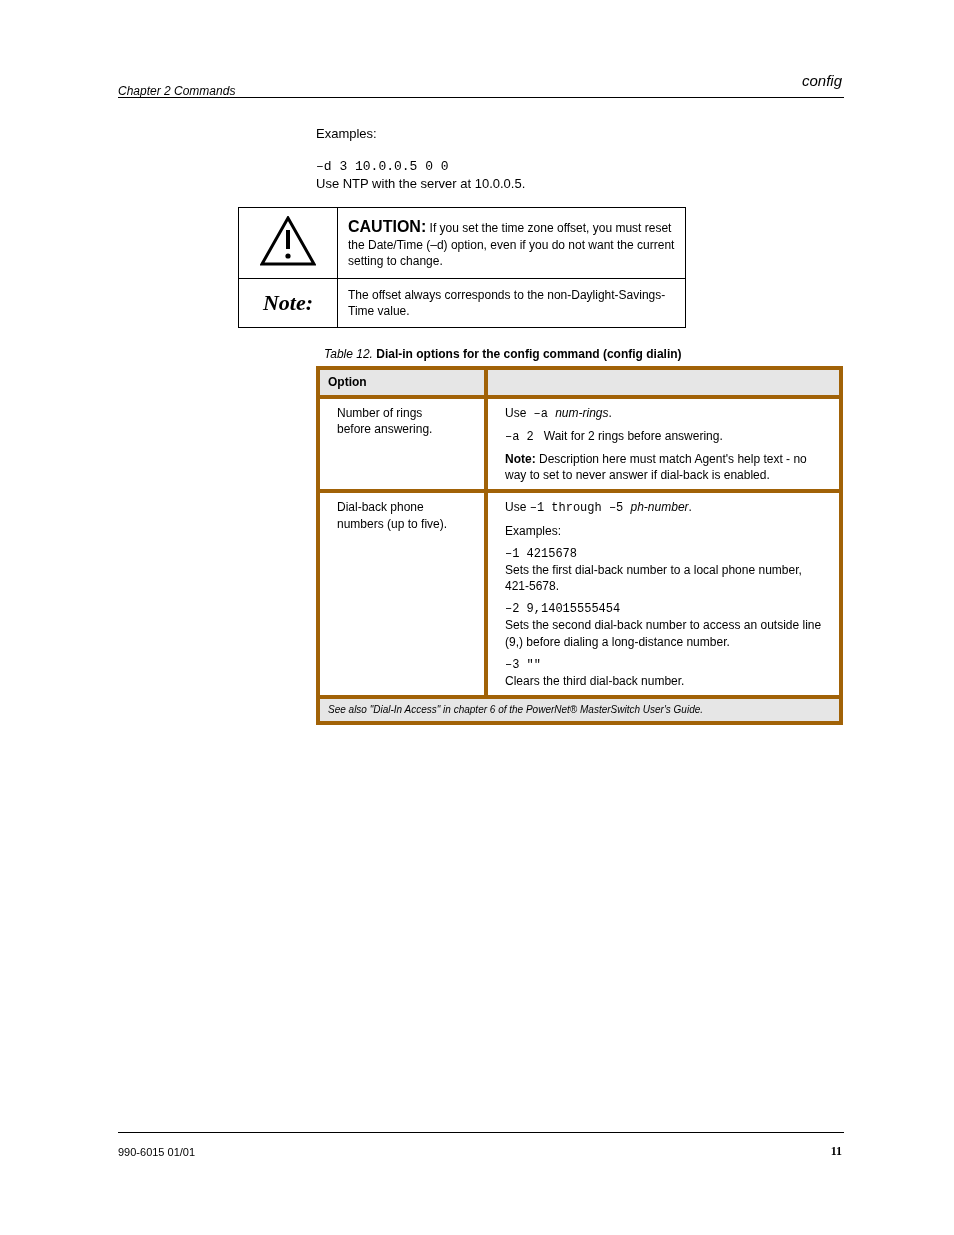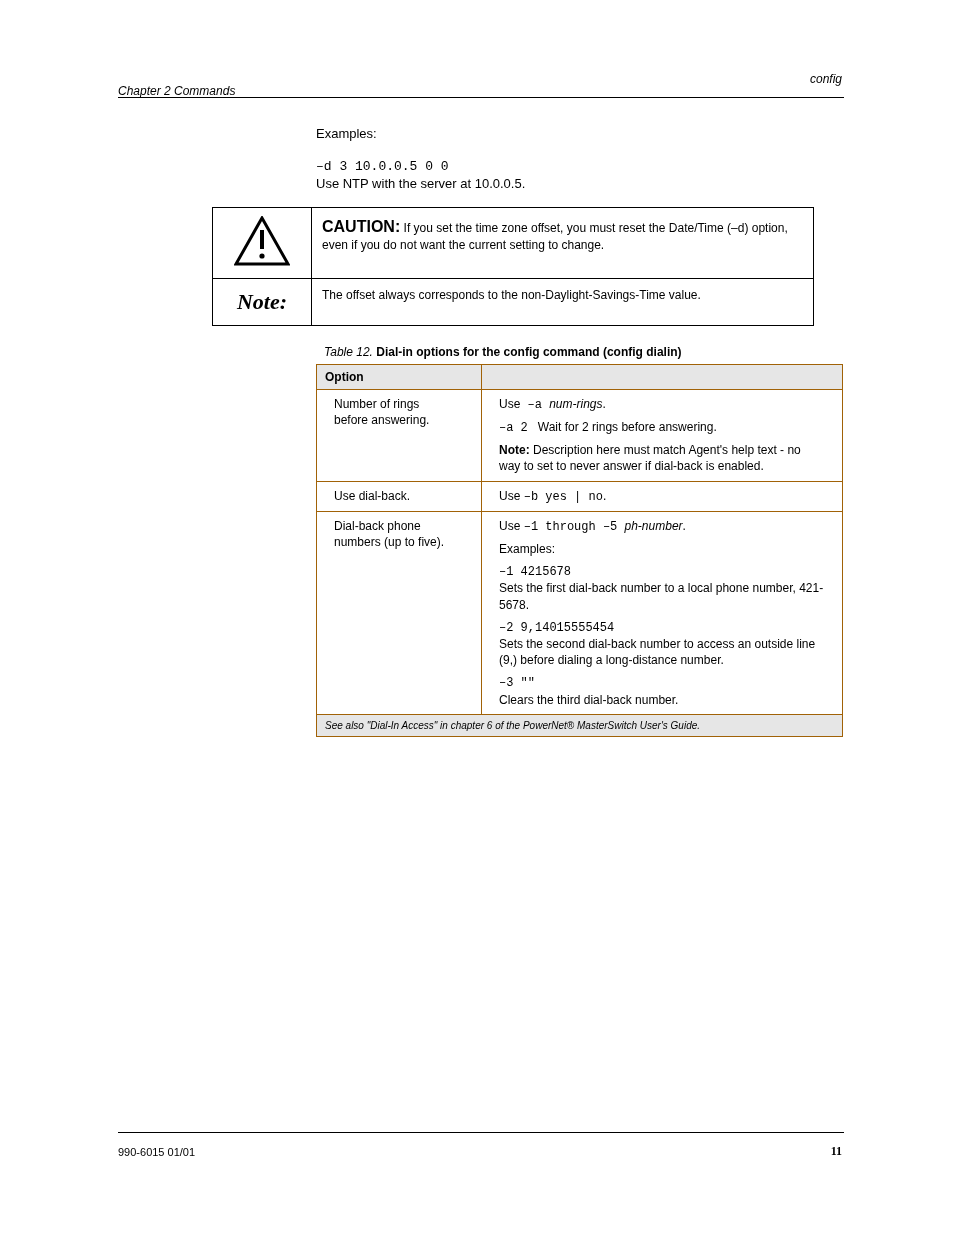--- a/index.html
+++ b/index.html
@@ -27,21 +27,21 @@
     position: absolute;
     left: 118px;
     top: 84px;
     font-size: 12px;
     font-style: italic;
   }
   .running-section {
     position: absolute;
     right: 112px;
     top: 72px;
-    font-size: 12px;
+    font-size: 15px;
     font-style: italic;
     text-align: right;
   }
   .body {
     position: absolute;
     left: 118px;
     top: 125px;
     width: 725px;
     font-size: 13px;
     line-height: 1.35;
@@ -59,23 +59,23 @@
   }
   .section-h {
     font-weight: bold;
     font-size: 14px;
     margin-top: 6px;
     margin-bottom: 10px;
   }
 
   
   .tbl1 {
-    margin-left: 94px;
+    margin-left: 120px;
     border-collapse: collapse;
-    width: 602px;
+    width: 448px;
     margin-bottom: 18px;
   }
   .tbl1 td {
     border: 1px solid #000;
     padding: 8px 10px;
     font-size: 12px;
     vertical-align: top;
   }
   .tbl1 td.icon-cell {
     width: 78px;
@@ -110,21 +110,21 @@
   }
   .table-caption .tnum { font-style: italic; margin-left: 8px; }
   .table-caption .tname { font-weight: bold; }
 
   .tbl2 {
     margin-left: 198px;
     border-collapse: collapse;
     width: 527px;
   }
   .tbl2 th, .tbl2 td {
-    border: 1px solid #a16207;
+    border: 4px solid #a16207;
     font-size: 12px;
     vertical-align: top;
   }
   .tbl2 th {
     background: #e6e6e6;
     text-align: left;
     font-weight: bold;
     padding: 4px 8px;
   }
   .tbl2 td {
@@ -224,26 +224,20 @@
 before answering.</td>
         <td>
           <span>Use</span><span class="mono"> –a </span><i>num-rings</i><span>.</span>
           <div style="height:6px"></div>
           <span class="mono">–a 2</span> &nbsp;<span> Wait for 2 rings before answering.</span>
           <div style="height:6px"></div>
           <b>Note:</b> <span> Description here must match Agent's help text - no way to set to never answer if dial-back is enabled.</span>
         </td>
       </tr>
 
-      <tr>
-        <td class="c1">Use dial-back.</td>
-        <td>
-          <span>Use </span><span class="mono">–b yes | no</span><span>.</span>
-        </td>
-      </tr>
 
       <tr>
         <td class="c1">Dial-back phone numbers (up to five).</td>
         <td>
           <span>Use </span><span class="mono">–1 through –5 </span><i>ph-number</i><span>.</span>
           <div style="height:6px"></div>
           <span>Examples:</span>
           <div style="height:6px"></div>
           <div><span class="mono-small">–1 4215678</span></div>
           <div>Sets the first dial-back number to a local phone number, 421-5678.</div>

